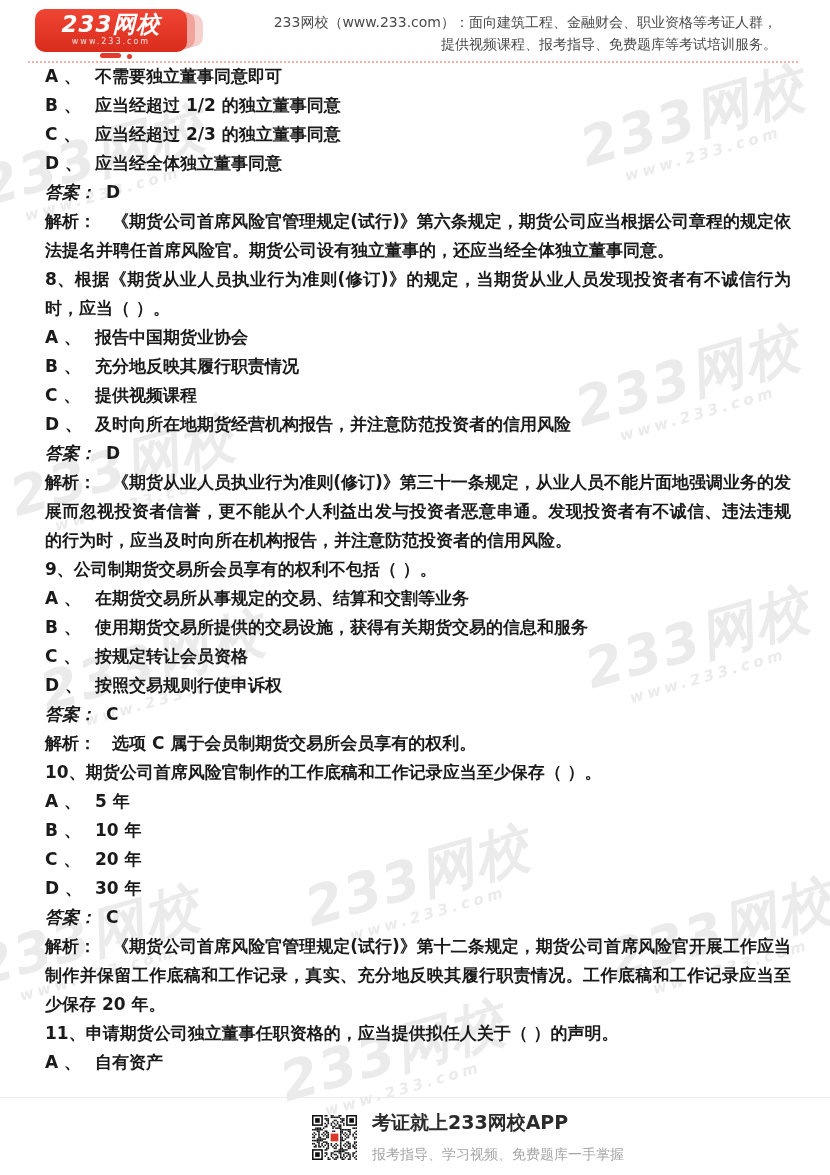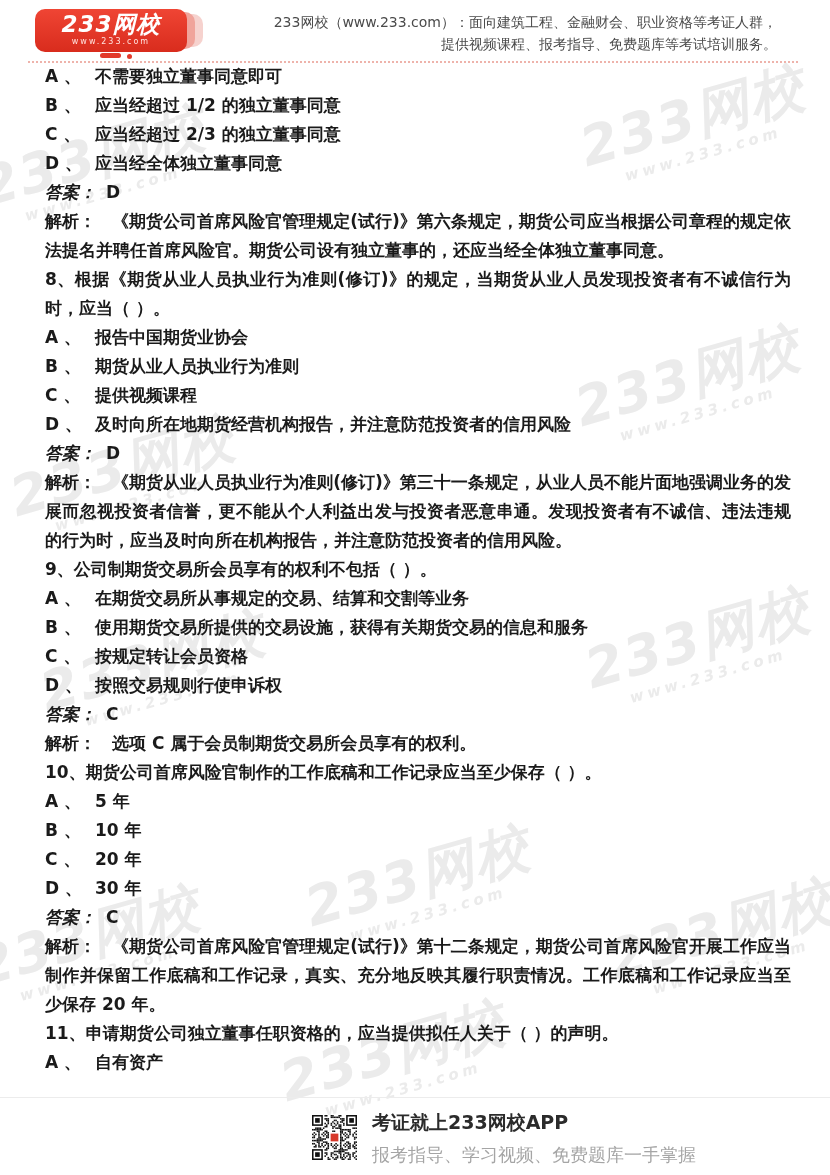--- a/index.html
+++ b/index.html
@@ -35,21 +35,21 @@
   .ans-label{flex:none;font-style:italic;}
   .ans-val{margin-left:10px;}
   .inline-label{margin-right:16px;}
   
   .footer{position:absolute;left:0;top:1097px;width:830px;height:78px;z-index:2;
     border-top:1px solid #ececec;display:flex;align-items:center;padding-left:32px;}
   .qr-box{width:45px;height:45px;margin-left:280px;flex:none;}
   .qr-box svg{width:45px;height:45px;display:block;}
   .footer-text{margin-left:15px;}
   .app-title{font-size:19px;font-weight:800;color:#2b2b2b;line-height:24px;}
-  .app-sub{font-size:18px;color:#a5a5a5;line-height:21px;margin-top:10px;}
+  .app-sub{font-size:14px;color:#a5a5a5;line-height:21px;margin-top:10px;}
 </style>
 </head>
 <body>
 
 <div id="wm-layer">
     <div class="wm" style="left: 580px; top: 90px;">
       <div class="wm-main">233网校</div>
       <div class="wm-sub">www.233.com</div>
     </div>
     <div class="wm" style="left: -20px; top: 130px;">
@@ -130,21 +130,21 @@
       <span class="ans-val">D</span>
     </p>
     <p class="analysis"><span class="inline-label">解析：</span><span>《期货公司首席风险官管理规定(试行)》第六条规定，期货公司应当根据公司章程的规定依法提名并聘任首席风险官。期货公司设有独立董事的，还应当经全体独立董事同意。</span></p>
     <p class="stem">8、根据《期货从业人员执业行为准则(修订)》的规定，当期货从业人员发现投资者有不诚信行为时，应当（ ）。</p>
     <div class="opt">
       <span class="opt-label">A 、</span>
       <span class="opt-text">报告中国期货业协会</span>
     </div>
     <div class="opt">
       <span class="opt-label">B 、</span>
-      <span class="opt-text">期货从业人员执业行为准则</span>
+      <span class="opt-text">充分地反映其履行职责情况</span>
     </div>
     <div class="opt">
       <span class="opt-label">C 、</span>
       <span class="opt-text">提供视频课程</span>
     </div>
     <div class="opt">
       <span class="opt-label">D 、</span>
       <span class="opt-text">及时向所在地期货经营机构报告，并注意防范投资者的信用风险</span>
     </div>
     <p class="ans-line">

